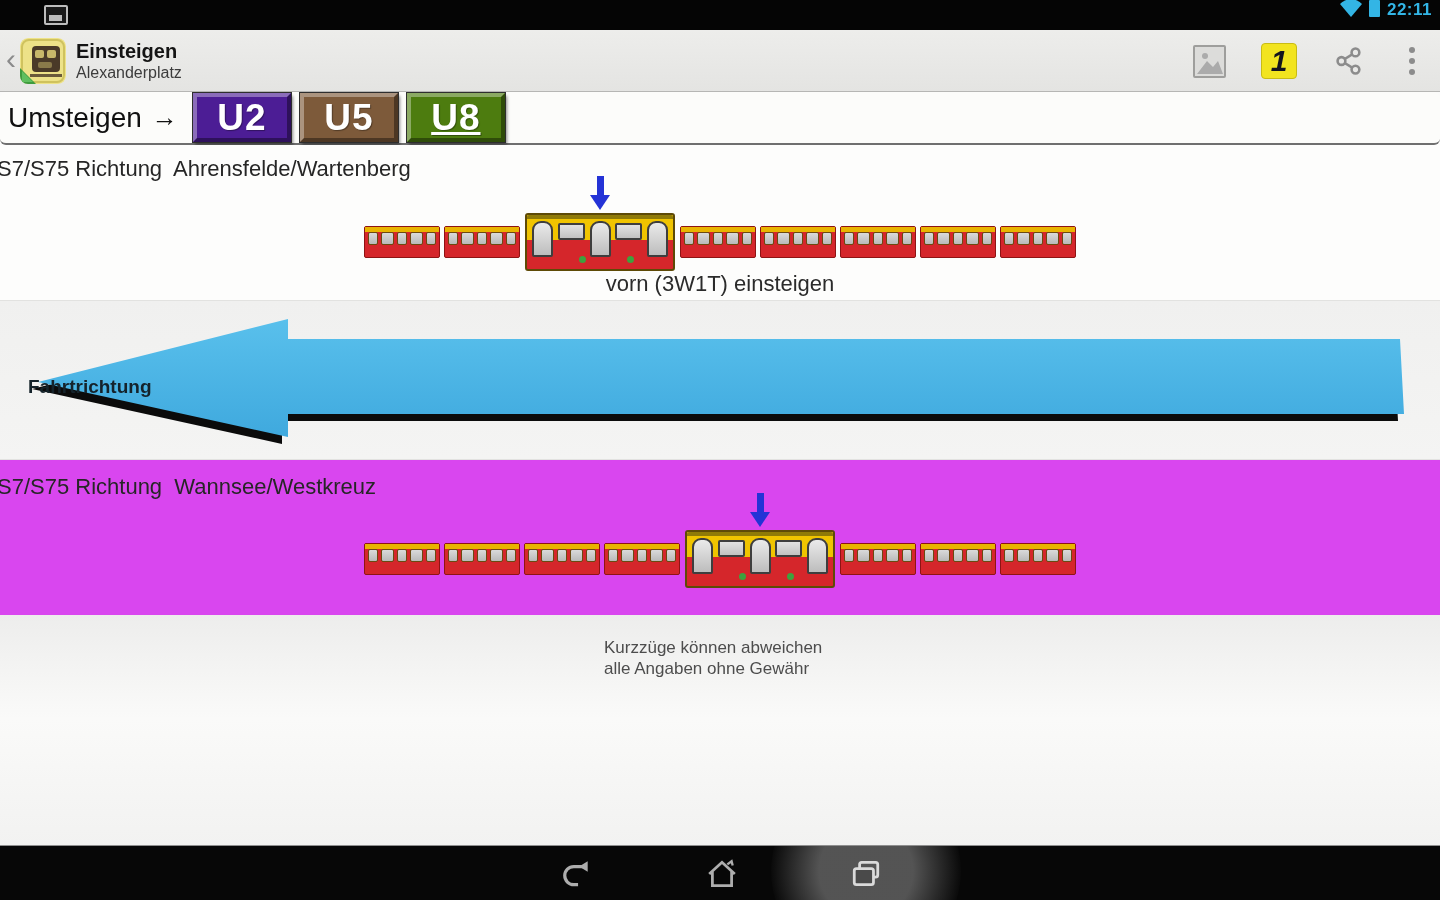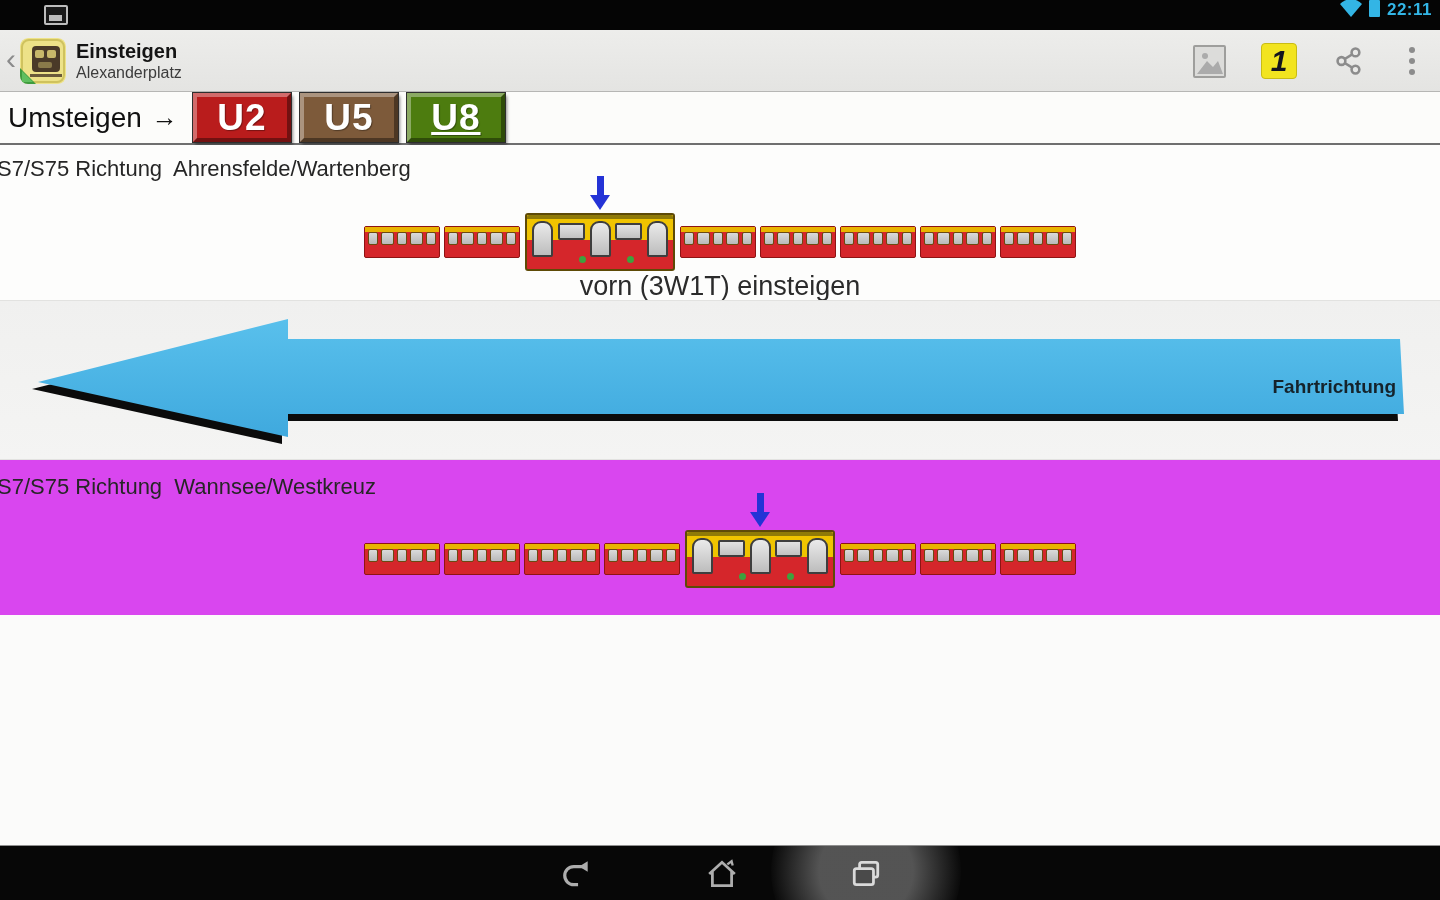--- a/index.html
+++ b/index.html
@@ -33,42 +33,42 @@
   .pic-icon { width:33px; height:33px; background:#DCDCDA; border:2px solid #9E9E9C; border-radius:2px;
     display:flex; align-items:flex-end; justify-content:center; overflow:hidden; }
   .line1-icon { width:36px; height:36px; background:#F2E41F; border-radius:4px; border:1px solid #C9BC14;
     display:flex; align-items:center; justify-content:center;
     font-weight:bold; font-style:italic; font-size:30px; color:#14141E; }
   .dots-icon { display:flex; flex-direction:column; gap:5px; }
   .dots-icon i { width:6px; height:6px; border-radius:50%; background:#8C8C8C; }
 
   
   .transfer-row { position:absolute; top:92px; left:0; width:1440px; height:53px; background:#FCFCFA;
-    border-bottom:2px solid #6F6F6F; display:flex; align-items:center; }
+    border-bottom:2px solid #6F6F6F; display:flex; align-items:center;border-radius:6px; }
   .tr-label { font-size:28px; color:#101010; margin-left:8px; white-space:pre; }
   .tr-arrow { font-size:26px; color:#101010; margin:0 6px 0 10px; }
   .badges { display:flex; height:100%; align-items:center; }
   .badge { width:98px; height:49px; margin-left:9px; display:flex; align-items:center; justify-content:center;
     color:#FFFFFF; font-weight:bold; font-size:37px; letter-spacing:1px;
     border:4px solid; border-color:rgba(255,255,255,.35) rgba(0,0,0,.38) rgba(0,0,0,.38) rgba(255,255,255,.35);
     outline:1px solid #2E2E2E; box-shadow:2px 3px 3px rgba(0,0,0,.45);
     text-shadow:1px 1px 1px rgba(0,0,0,.35); }
 
   
   .sec { position:absolute; left:0; width:1440px; }
   .sec-train1 { top:145px; height:155px; background:#FDFDFC; }
   .sec-arrow  { top:300px; height:160px; background:linear-gradient(#F0F0EF,#F4F4F3);
     border-top:1px solid #E2E2E0; border-bottom:1px solid #E2E2E0; }
   .sec-train2 { top:460px; height:155px; background:#d946ef; }
   .sec-foot   { top:615px; height:230px; background:linear-gradient(#EDEDEC,#FAFAF9 45%,#F2F2F1); }
 
   .dir-heading { position:absolute; top:11px; left:-3px; font-size:22px; color:#262626; white-space:pre; }
   .train { position:absolute; top:68px; left:0; right:0; height:58px;
     display:flex; justify-content:center; align-items:center; gap:4px; }
-  .caption { position:absolute; left:0; right:0; text-align:center; font-size:27px; color:#2B2B2B; }
+  .caption { position:absolute; left:0; right:0; text-align:center; font-size:22px; color:#2B2B2B; }
   .cap1 { top:126px; } .cap2 { top:129px; }
 
   
   .car-small { position:relative; width:76px; height:32px; background:#D5262B;
     border:1px solid #8E1414; border-radius:2px; flex:none; }
   .car-stripe { position:absolute; top:0; left:0; right:0; height:5px; background:#E9B400; }
   .car-windows { position:absolute; top:5px; left:3px; right:3px; display:flex; gap:3px; }
   .car-windows i { height:13px; background:linear-gradient(#DADADA,#B9B9B9); border:1px solid #6B4A10; border-radius:2px; }
   .car-windows i:nth-child(odd) { flex:0.75; }
   .car-windows i:nth-child(even){ flex:1.1; }
@@ -88,21 +88,21 @@
   .cb-dot1 { left:52px; } .cb-dot2 { left:100px; }
 
   
   .down-arrow { position:absolute; top:-39px; left:50%; transform:translateX(-50%); width:20px; height:35px; }
   .da-shaft { position:absolute; top:0; left:7px; width:7px; height:20px; background:#2433D6; }
   .da-head { position:absolute; top:19px; left:0; width:0; height:0;
     border-left:10px solid transparent; border-right:10px solid transparent; border-top:15px solid #2433D6; }
 
   
   .fr-wrap { position:absolute; top:13px; left:28px; width:1384px; height:136px; }
-  .fr-label { position:absolute; top:62px; left:0; right:16px; text-align:right;
+  .fr-label { position:absolute; top:62px; left:0; right:16px; text-align:left;
     font-size:19px; font-weight:bold; color:#15232B; }
 
   
   .footnote { position:absolute; top:22px; left:604px; font-size:17px; color:#4D4D4D; line-height:21px; }
 
   
   .nav-bar { position:absolute; top:845px; left:0; width:1440px; height:55px; background:#070707;
     border-top:1px solid #8F8F8F; overflow:hidden; }
   .nav-btn { position:absolute; top:0; width:120px; height:55px; display:flex; align-items:center; justify-content:center; }
   .nb-back { left:517px; } .nb-home { left:662px; } .nb-recents { left:806px; }
@@ -174,21 +174,21 @@
             <i></i>
           </div>
       </div>
     </div>
   </div>
 
   <div class="transfer-row">
     <span class="tr-label">Umsteigen</span>
     <span class="tr-arrow">→</span>
     <div class="badges">
-        <div class="badge" style="background: #b91c1c;">U2</div>
+        <div class="badge" style="background: #4c1d95;">U2</div>
         <div class="badge" style="background: rgb(125, 90, 58);">U5</div>
         <div class="badge" style="background: #4d7c0f; text-decoration: underline;">U8</div>
       </div>
   </div>
 
   <div class="sec sec-train1">
     <div class="dir-heading">S7/S75 Richtung  Ahrensfelde/Wartenberg</div>
     <div class="train">
         <div class="car-small">
           <div class="car-stripe"></div>
@@ -381,20 +381,26 @@
             <i></i>
             <i></i>
             <i></i>
             <i></i>
             <i></i>
           </div>
         </div>
       </div>
   </div>
 
+  <div class="sec sec-foot">
+    <div class="footnote">
+      <div>Kurzzüge können abweichen</div>
+      <div>alle Angaben ohne Gewähr</div>
+    </div>
+  </div>
 
   <div class="nav-bar">
     <div class="nav-glow"></div>
     <div class="nav-btn nb-back">
       <svg viewBox="0 0 30 28" width="32" height="30">
         <path d="M24,7 H12 A8.5,8.5 0 0 0 12,24 h4" fill="none" stroke="#ADADAD" stroke-width="3"></path>
         <polygon points="25,2 25,12 17,7" fill="#ADADAD"></polygon>
       </svg>
     </div>
     <div class="nav-btn nb-home">

